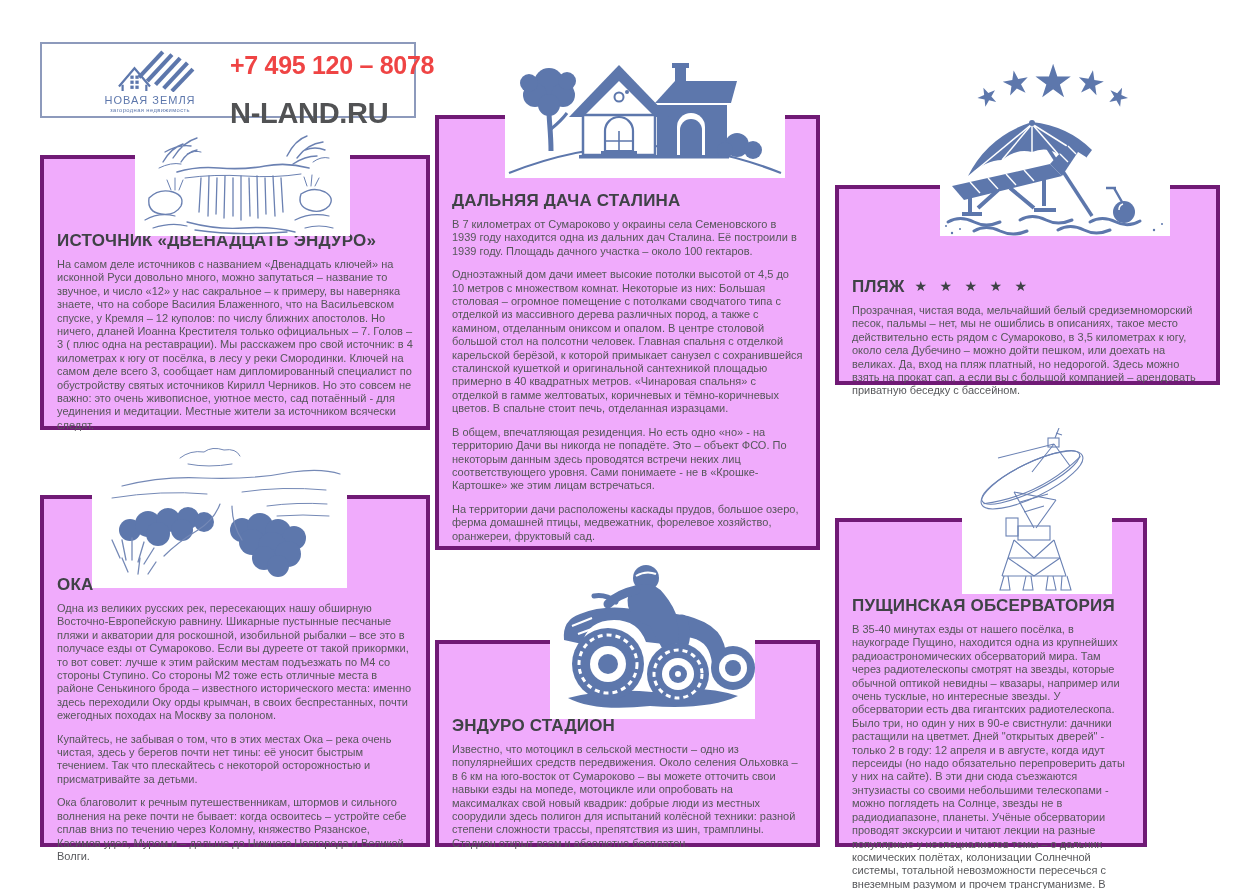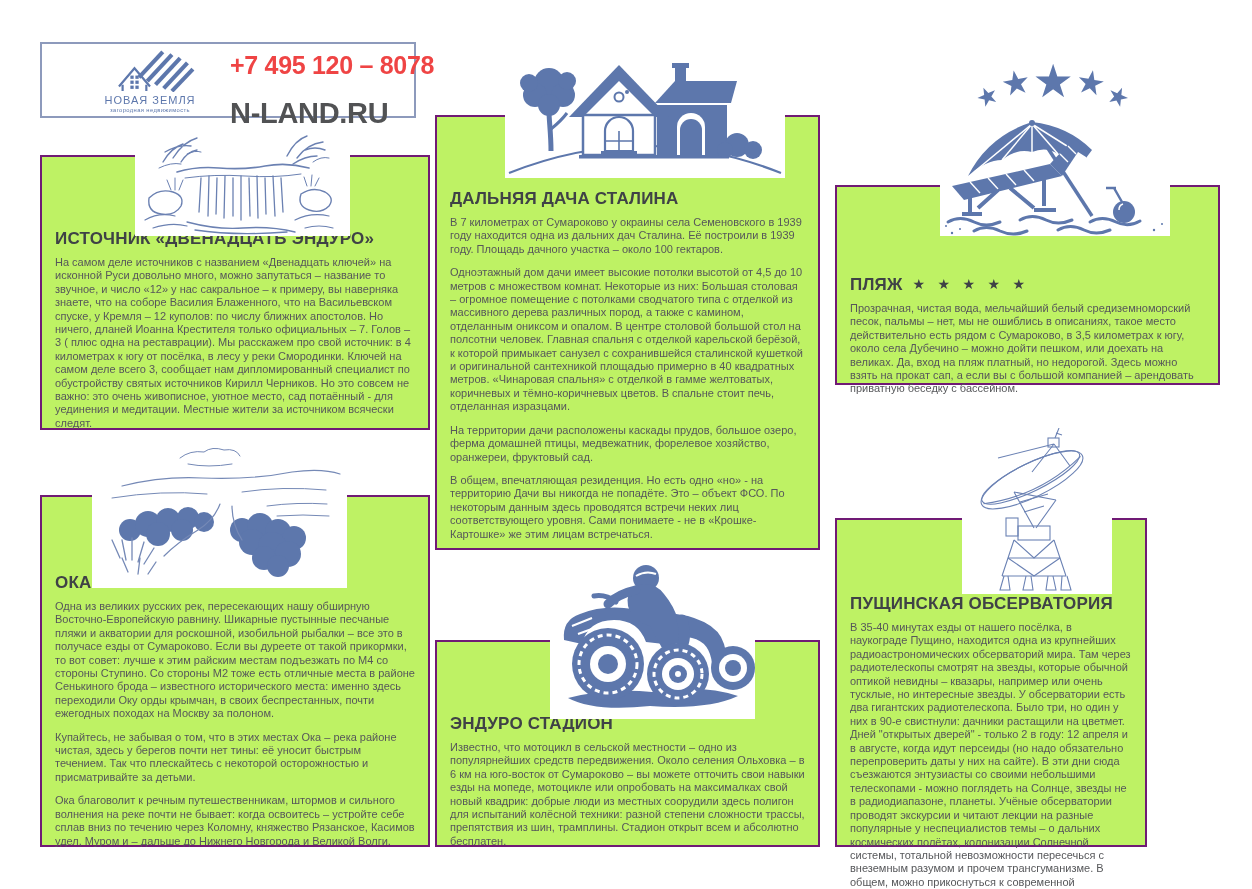--- a/index.html
+++ b/index.html
@@ -8,21 +8,21 @@
   
   .header-box{position:absolute;left:40px;top:42px;width:376px;height:76px;background:#fff;
               border:2px solid #8d9abc;box-sizing:border-box;}
   .logo-block{position:absolute;left:48px;top:6px;width:120px;text-align:center;}
   .logo-name{color:#5d77ac;font-size:11px;letter-spacing:1px;margin-top:-2px;white-space:nowrap;}
   .logo-sub{color:#5d77ac;font-size:5.8px;letter-spacing:.4px;margin-top:1px;white-space:nowrap;}
   .contact-block{position:absolute;left:188px;top:7px;}
   .phone{font-size:25px;font-weight:bold;color:#ef4444;letter-spacing:-.3px;white-space:nowrap;}
   .site{font-size:29px;font-weight:bold;color:#515254;letter-spacing:-.3px;margin-top:17px;white-space:nowrap;}
   
-  .card{position:absolute;background:#bef264;border:2px solid #701a75;box-sizing:border-box;
+  .card{position:absolute;background:#f0abfc;border:4px solid #701a75;box-sizing:border-box;
         padding:0 13px;z-index:1;}
   .card-title{font-size:17px;font-weight:bold;color:#3f4246;margin:0 0 7px 0;letter-spacing:.2px;}
   .body{font-size:11px;line-height:1.22;color:#56575a;margin:0 0 10px 0;}
   .card-istochnik{left:40px;top:155px;width:390px;height:275px;padding-top:72px;}
   .card-oka{left:40px;top:495px;width:390px;height:352px;padding-top:76px;}
   .card-dacha{left:435px;top:115px;width:385px;height:435px;padding-top:72px;}
   .card-enduro{left:435px;top:640px;width:385px;height:207px;padding-top:72px;}
   .card-beach{left:835px;top:185px;width:385px;height:200px;padding-top:64px;}
   .card-observatory{left:835px;top:518px;width:312px;height:329px;padding-top:74px;}
   .title-row{display:flex;align-items:baseline;gap:10px;margin-top:24px;}
@@ -290,30 +290,30 @@
   </div>
 
   <section class="card card-istochnik">
     <h2 class="card-title">ИСТОЧНИК «ДВЕНАДЦАТЬ ЭНДУРО»</h2>
     <p class="body">На самом деле источников с названием «Двенадцать ключей» на исконной Руси довольно много, можно запутаться – название то звучное, и число «12» у нас сакральное – к примеру, вы наверняка знаете, что на соборе Василия Блаженного, что на Васильевском спуске, у Кремля – 12 куполов: по числу ближних апостолов. Но ничего, дланей Иоанна Крестителя только официальных – 7. Голов – 3 ( плюс одна на реставрации). Мы расскажем про свой источник: в 4 километрах к югу от посёлка, в лесу у реки Смородинки. Ключей на самом деле всего 3, сообщает нам дипломированный специалист по обустройству святых источников Кирилл Черников. Но это совсем не важно: это очень живописное, уютное место, сад потаённый - для уединения и медитации. Местные жители за источником всячески следят.</p>
   </section>
 
   <section class="card card-oka">
     <h2 class="card-title">ОКА</h2>
     <p class="body">Одна из великих русских рек, пересекающих нашу обширную Восточно-Европейскую равнину. Шикарные пустынные песчаные пляжи и акватории для роскошной, изобильной рыбалки – все это в получасе езды от Сумароково. Если вы дуреете от такой прикормки, то вот совет: лучше к этим райским местам подъезжать по М4 со стороны Ступино. Со стороны М2 тоже есть отличные места в районе Сенькиного брода – известного исторического места: именно здесь переходили Оку орды крымчан, в своих беспрестанных, почти ежегодных походах на Москву за полоном.</p>
-    <p class="body">Купайтесь, не забывая о том, что в этих местах Ока – река районе чистая, здесь у берегов почти нет тины: её уносит быстрым течением. Так что плескайтесь с некоторой осторожностью и присматривайте за детьми.</p>
+    <p class="body">Купайтесь, не забывая о том, что в этих местах Ока – река очень чистая, здесь у берегов почти нет тины: её уносит быстрым течением. Так что плескайтесь с некоторой осторожностью и присматривайте за детьми.</p>
     <p class="body">Ока благоволит к речным путешественникам, штормов и сильного волнения на реке почти не бывает: когда освоитесь – устройте себе сплав вниз по течению через Коломну, княжество Рязанское, Касимов удел, Муром и – дальше до Нижнего Новгорода и Великой Волги.</p>
   </section>
 
   <section class="card card-dacha">
     <h2 class="card-title">ДАЛЬНЯЯ ДАЧА СТАЛИНА</h2>
     <p class="body">В 7 километрах от Сумароково у окраины села Семеновского в 1939 году находится одна из дальних дач Сталина. Её построили в 1939 году. Площадь дачного участка – около 100 гектаров.</p>
     <p class="body">Одноэтажный дом дачи имеет высокие потолки высотой от 4,5 до 10 метров с множеством комнат. Некоторые из них: Большая столовая – огромное помещение с потолками сводчатого типа с отделкой из массивного дерева различных пород, а также с камином, отделанным ониксом и опалом. В центре столовой большой стол на полсотни человек. Главная спальня с отделкой карельской берёзой, к которой примыкает санузел с сохранившейся сталинской кушеткой и оригинальной сантехникой площадью примерно в 40 квадратных метров. «Чинаровая спальня» с отделкой в гамме желтоватых, коричневых и тёмно-коричневых цветов. В спальне стоит печь, отделанная изразцами.</p>
+    <p class="body">В общем, впечатляющая резиденция. Но есть одно «но» - на территорию Дачи вы никогда не попадёте. Это – объект ФСО. По некоторым данным здесь проводятся встречи неких лиц соответствующего уровня. Сами понимаете - не в «Крошке-Картошке» же этим лицам встречаться.</p>
     <p class="body">На территории дачи расположены каскады прудов, большое озеро, ферма домашней птицы, медвежатник, форелевое хозяйство, оранжереи, фруктовый сад.</p>
-    <p class="body">В общем, впечатляющая резиденция. Но есть одно «но» - на территорию Дачи вы никогда не попадёте. Это – объект ФСО. По некоторым данным здесь проводятся встречи неких лиц соответствующего уровня. Сами понимаете - не в «Крошке-Картошке» же этим лицам встречаться.</p>
   </section>
 
   <section class="card card-enduro">
     <h2 class="card-title">ЭНДУРО СТАДИОН</h2>
     <p class="body">Известно, что мотоцикл в сельской местности – одно из популярнейших средств передвижения. Около селения Ольховка – в 6 км на юго-восток от Сумароково – вы можете отточить свои навыки езды на мопеде, мотоцикле или опробовать на максималках свой новый квадрик: добрые люди из местных соорудили здесь полигон для испытаний колёсной техники: разной степени сложности трассы, препятствия из шин, трамплины. Стадион открыт всем и абсолютно бесплатен.</p>
   </section>
 
   <section class="card card-beach">
     <div class="title-row">
       <h2 class="card-title">ПЛЯЖ</h2>

